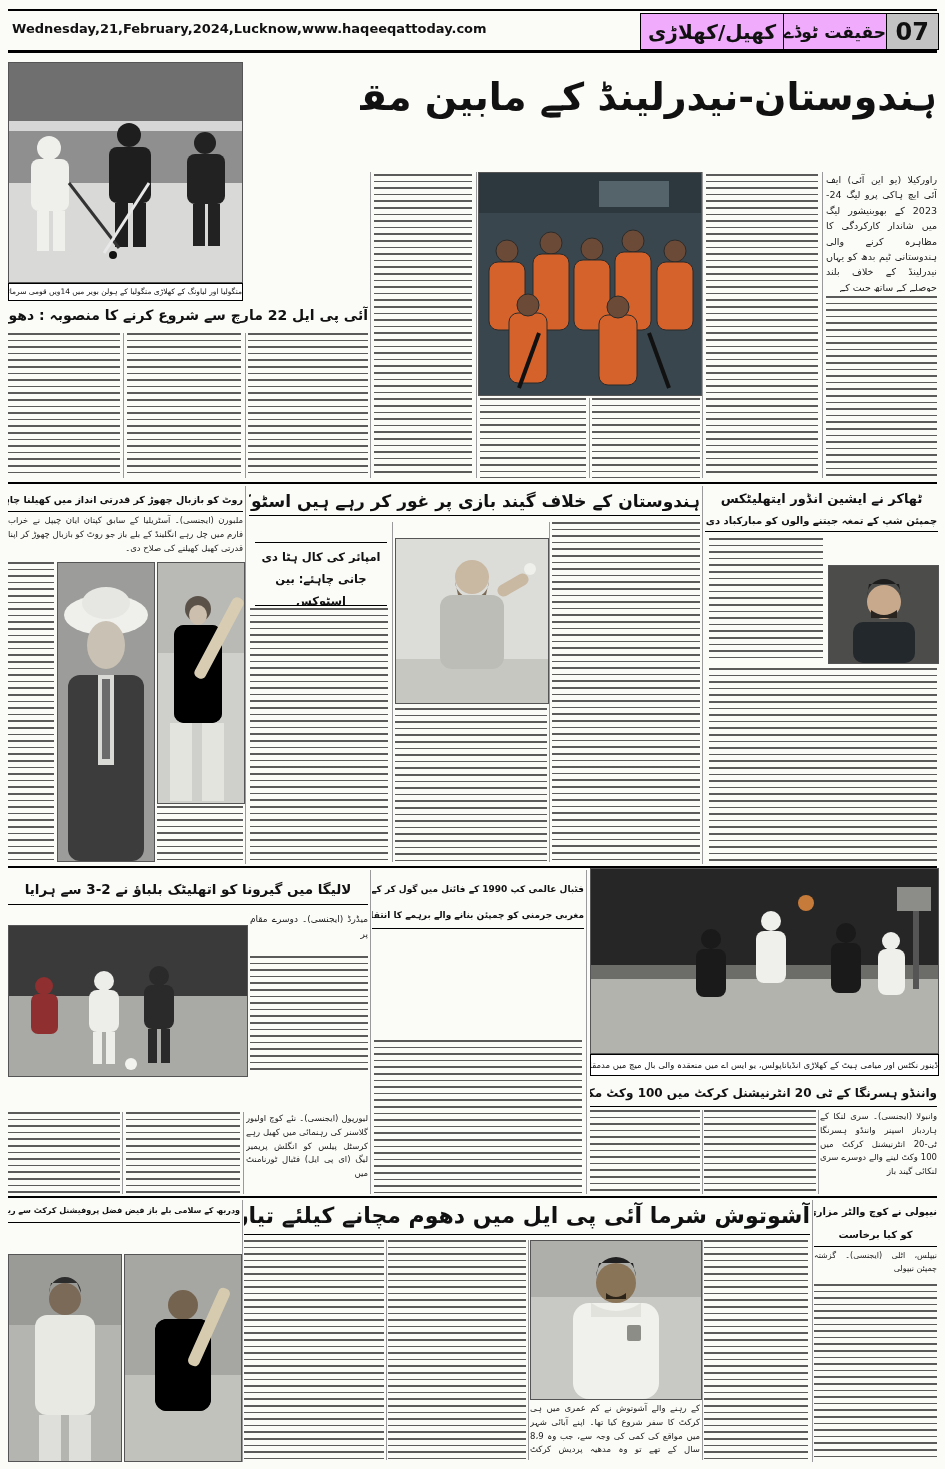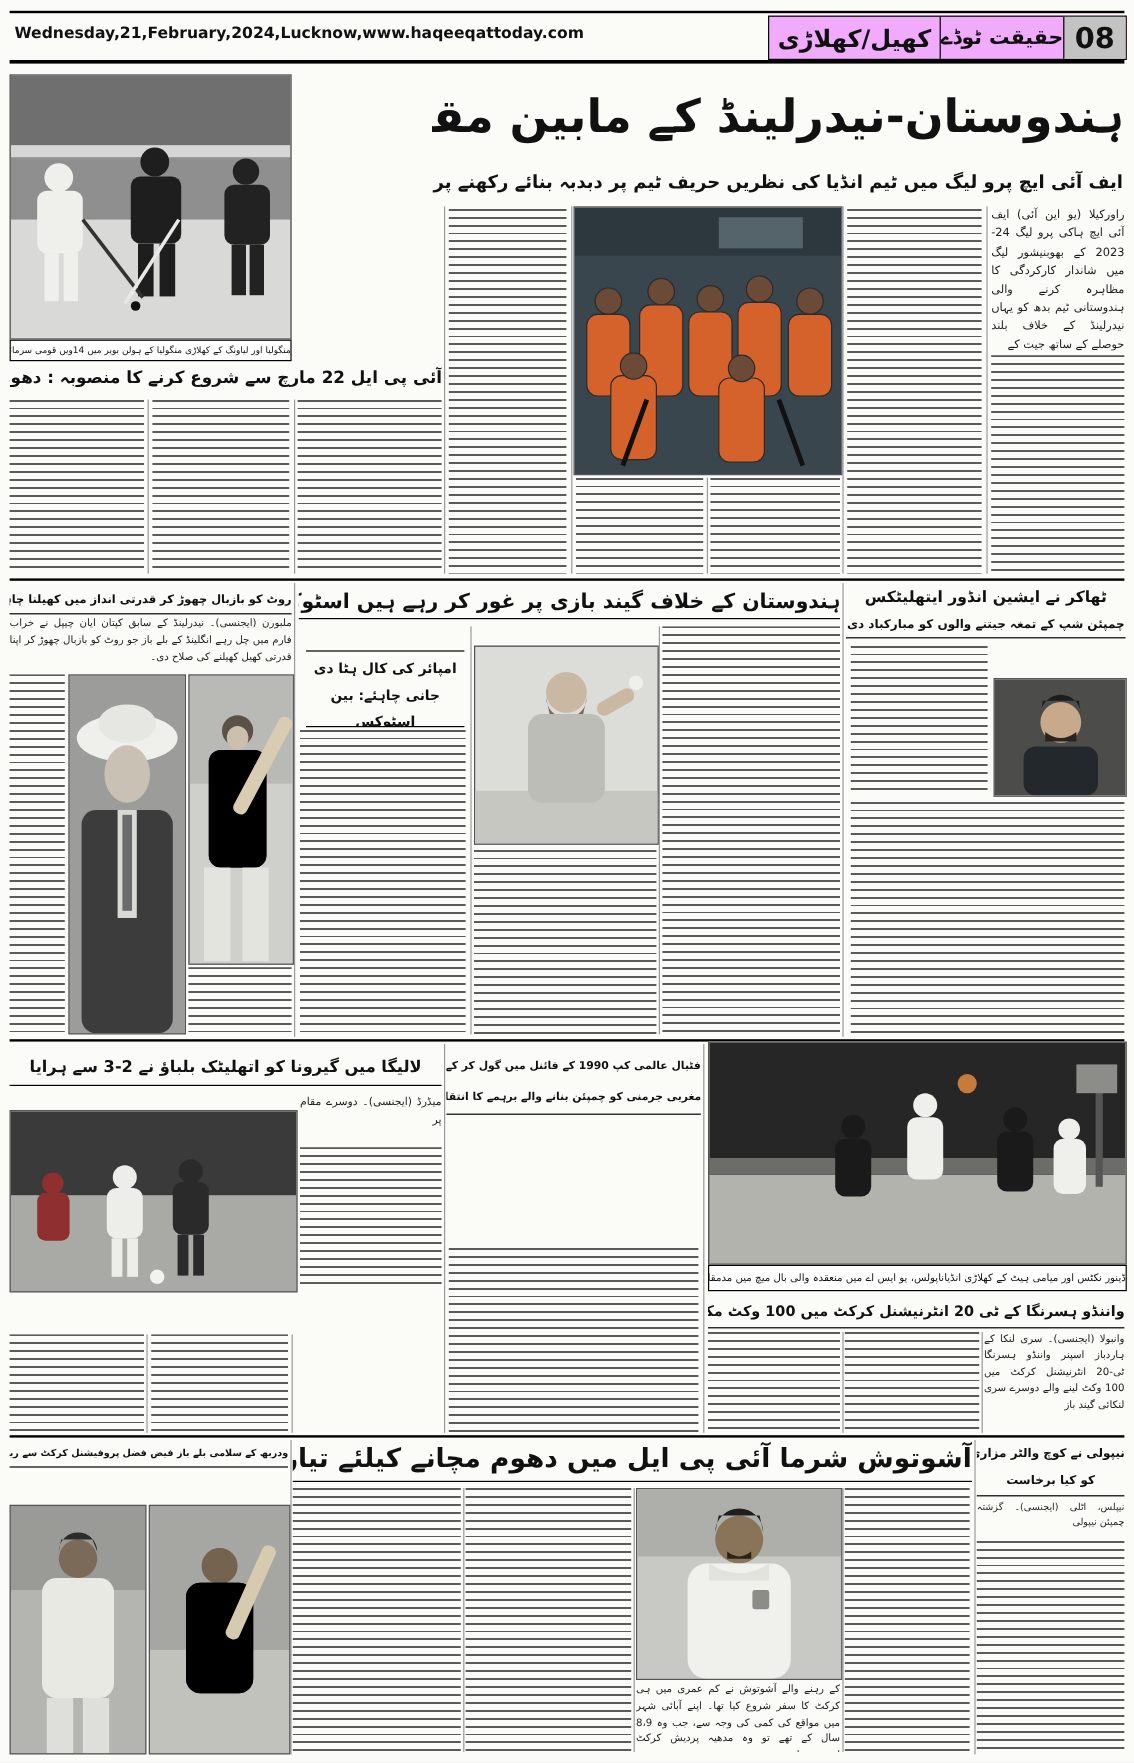--- a/index.html
+++ b/index.html
@@ -28,26 +28,25 @@
 </head>
 <body>
 
 <div id="page">
 
   <div class="abs rule-h" style="left:8px;top:9px;width:929px;height:2px;"></div>
   <div class="abs ltr b" style="left:12px;top:21px;width:400px;font-size:13px;">Wednesday,21,February,2024,Lucknow,www.haqeeqattoday.com</div>
   <div class="abs masthead-box" style="left:640px;top:13px;width:297px;height:35px;">
     <div class="rtl b nowrap" style="flex:1.05;border-right:1.5px solid #000;font-size:20px;">کھیل/کھلاڑی</div>
     <div class="rtl b nowrap" style="flex:0.75;font-size:17px;">حقیقت ٹوڈے</div>
-    <div class="pagenum ltr" style="flex:0.38;font-size:24px;border-left:1.5px solid #000;">08</div>
+    <div class="pagenum ltr" style="flex:0.38;font-size:24px;border-left:1.5px solid #000;">07</div>
   </div>
   <div class="abs rule-h" style="left:8px;top:50px;width:929px;height:2.5px;"></div>
 
   <div class="abs rtl ctr b headline nowrap" style="left:360px;top:60px;width:577px;height:74px;font-size:38px;line-height:74px;">ہندوستان-نیدرلینڈ کے مابین مقابلہ آج</div>
-  <div class="abs rtl ctr headline nowrap b" style="left:360px;top:138px;width:577px;height:28px;font-size:15px;line-height:28px;">ایف آئی ایچ پرو لیگ میں ٹیم انڈیا کی نظریں حریف ٹیم پر دبدبہ بنائے رکھنے پر</div>
 
   <div class="photo" style="left:8px;top:62px;width:233px;height:219px;">
     <svg viewBox="0 0 233 219" preserveAspectRatio="none">
       <rect width="233" height="219" fill="#8f8f8f"></rect>
       <rect y="0" width="233" height="58" fill="#6f6f6f"></rect>
       <rect y="58" width="233" height="10" fill="#d6d6d6"></rect>
       <rect y="120" width="233" height="99" fill="#d9d9d7"></rect>
       <g fill="#efefec">
           <circle cx="40" cy="85" r="12"></circle>
           <rect x="22" y="96" width="38" height="52" rx="8"></rect>
@@ -131,21 +130,21 @@
   <div class="abs greek" style="left:480px;top:398px;width:106px;height:80px;"></div>
   <div class="abs greek" style="left:592px;top:398px;width:108px;height:80px;"></div>
   <div class="abs rule-v" style="left:589px;top:398px;height:80px;"></div>
 
   <div class="abs rule-h" style="left:8px;top:482px;width:929px;height:1.5px;"></div>
 
   <div class="abs rule-v" style="left:245px;top:486px;height:378px;"></div>
   <div class="abs rule-v" style="left:702px;top:486px;height:378px;"></div>
 
   <div class="abs rtl ctr b headline nowrap subrule" style="left:8px;top:488px;width:235px;height:23px;font-size:9.5px;line-height:23px;">روٹ کو بازبال چھوڑ کر قدرتی انداز میں کھیلنا چاہئے: چیپل</div>
-  <div class="abs rtl jst lead" style="left:8px;top:514px;width:235px;height:44px;font-size:8.5px;">ملبورن (ایجنسی)۔ نیدرلینڈ کے سابق کپتان ایان چیپل نے خراب فارم میں چل رہے انگلینڈ کے بلے باز جو روٹ کو بازبال چھوڑ کر اپنا قدرتی کھیل کھیلنے کی صلاح دی۔</div>
+  <div class="abs rtl jst lead" style="left:8px;top:514px;width:235px;height:44px;font-size:8.5px;">ملبورن (ایجنسی)۔ آسٹریلیا کے سابق کپتان ایان چیپل نے خراب فارم میں چل رہے انگلینڈ کے بلے باز جو روٹ کو بازبال چھوڑ کر اپنا قدرتی کھیل کھیلنے کی صلاح دی۔</div>
   <div class="abs greek" style="left:8px;top:562px;width:46px;height:298px;"></div>
   <div class="photo" style="left:57px;top:562px;width:96px;height:298px;">
     <svg viewBox="0 0 96 298" preserveAspectRatio="none">
       <rect width="96" height="298" fill="#9c9c9a"></rect>
       <ellipse cx="48" cy="52" rx="42" ry="20" fill="#efefec"></ellipse>
       <ellipse cx="48" cy="40" rx="24" ry="16" fill="#e6e6e2"></ellipse>
       <ellipse cx="48" cy="82" rx="19" ry="24" fill="#c9c1b4"></ellipse>
       <rect x="10" y="112" width="76" height="186" rx="12" fill="#3c3c3c"></rect>
       <rect x="40" y="112" width="16" height="90" fill="#d9d9d6"></rect>
       <rect x="44" y="116" width="8" height="80" fill="#6b6b6b"></rect>
@@ -223,20 +222,21 @@
         </g>
       <g fill="#8f2f2f">
           <circle cx="35" cy="60" r="9"></circle>
           <rect x="22" y="68" width="27" height="40" rx="7"></rect>
         </g>
       <circle cx="122" cy="138" r="6" fill="#f2f2ef"></circle>
     </svg>
   </div>
   <div class="abs rtl jst lead" style="left:250px;top:912px;width:118px;height:40px;font-size:9px;">میڈرڈ (ایجنسی)۔ دوسرے مقام پر</div>
   <div class="abs greek" style="left:250px;top:956px;width:118px;height:119px;"></div>
+  <div class="abs rtl jst lead" style="left:246px;top:1112px;width:122px;height:82px;font-size:8.5px;">لیورپول (ایجنسی)۔ نئے کوچ اولیور گلاسنر کی رہنمائی میں کھیل رہے کرسٹل پیلس کو انگلش پریمیر لیگ (ای پی ایل) فٹبال ٹورنامنٹ میں</div>
   <div class="abs greek" style="left:8px;top:1112px;width:112px;height:82px;"></div>
   <div class="abs greek" style="left:126px;top:1112px;width:114px;height:82px;"></div>
   <div class="abs rule-v" style="left:122px;top:1112px;height:82px;"></div>
   <div class="abs rule-v" style="left:243px;top:1112px;height:82px;"></div>
 
   <div class="abs rtl ctr b headline nowrap" style="left:372px;top:876px;width:212px;height:26px;font-size:9px;line-height:26px;">فٹبال عالمی کپ 1990 کے فائنل میں گول کر کے</div>
   <div class="abs rtl ctr b headline nowrap subrule" style="left:372px;top:902px;width:212px;height:26px;font-size:9px;line-height:26px;">مغربی جرمنی کو چمپئن بنانے والے برہمے کا انتقال</div>
   <div class="abs greek" style="left:374px;top:1040px;width:208px;height:154px;"></div>
 
   <div class="photo" style="left:590px;top:868px;width:347px;height:184px;">

